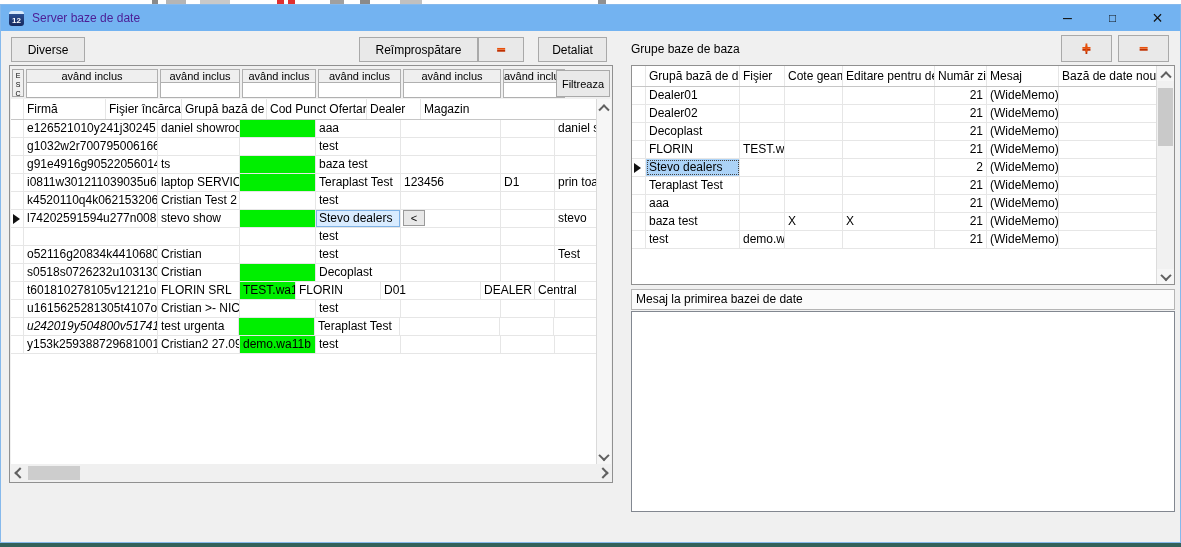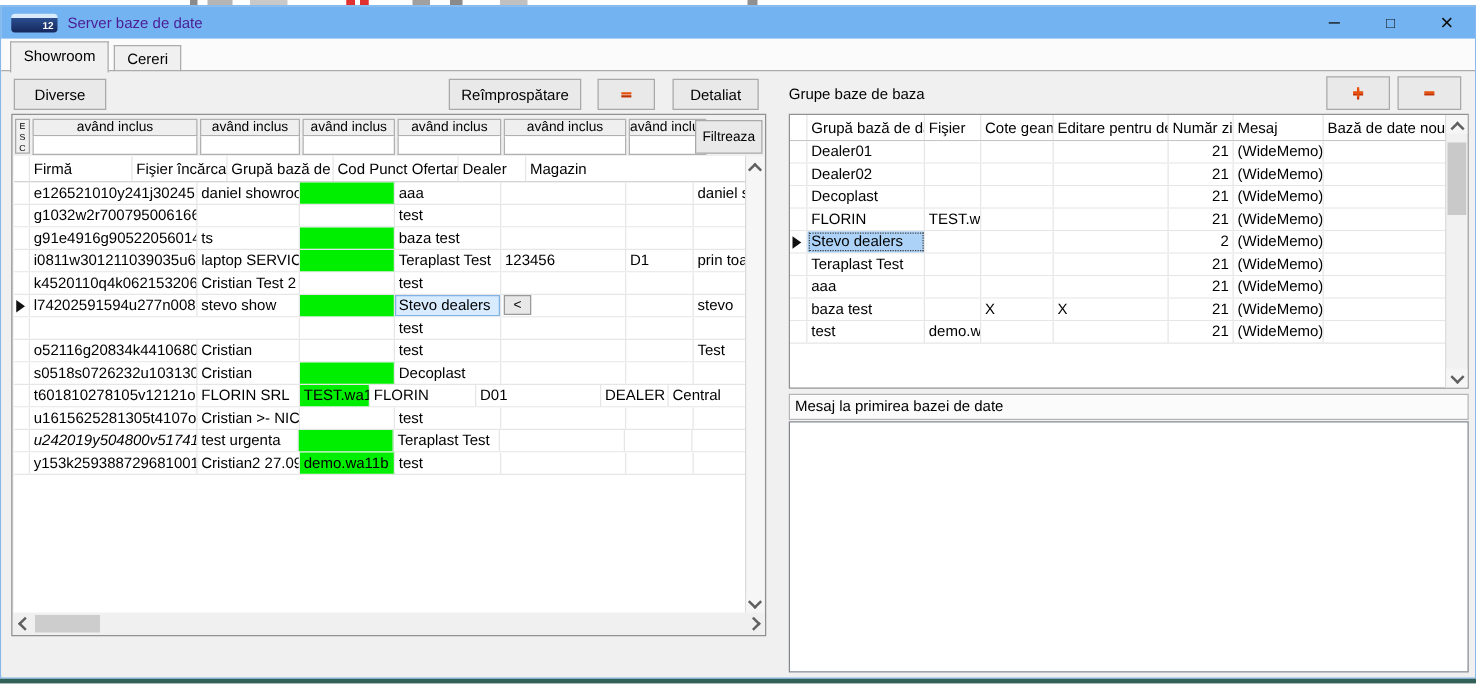--- a/index.html
+++ b/index.html
@@ -6,21 +6,21 @@
   .screen{position:relative;width:1181px;height:547px;background:#ffffff;
           font-family:"Liberation Sans",sans-serif;font-size:12px;color:#000;overflow:hidden;}
   .frag{position:absolute;top:0;height:4px;}
 
   
   .window{position:absolute;left:0;top:4px;width:1179px;height:537px;
           border:1px solid #86B9EC;background:#F0F0F0;}
   .titlebar{height:26px;background:#73B3F1;display:flex;align-items:center;padding-left:8px;}
   .app-icon{width:15px;height:15px;border-radius:3px;margin-right:8px;flex:none;
             background:linear-gradient(180deg,#D8EAFB 0%,#D8EAFB 22%,#2B4F90 22%,#15275C 100%);
-            display:flex;align-items:flex-end;justify-content:center;padding-left:22px;}
+            display:flex;align-items:flex-end;justify-content:center;}
   .app-icon-num{color:#fff;font-size:8px;font-weight:bold;line-height:11px;}
   .title{font-size:12px;color:#4c1d95;}
   .win-controls{margin-left:auto;display:flex;height:100%;}
   .wc{width:45px;height:100%;display:flex;align-items:center;justify-content:center;color:#111;cursor:default;}
   .wc.min{font-size:16px;} .wc.max{font-size:12px;} .wc.close{font-size:18px;}
 
   
   .tabbar{height:26px;background:#FBFBFB;position:relative;padding-left:7px;}
   .tab{display:inline-block;position:relative;top:4px;height:20px;line-height:20px;padding:0 10px;
        background:#F0F0F0;border:1px solid #ACACAC;border-bottom:none;font-size:12px;z-index:1;}
@@ -125,30 +125,25 @@
         <span class="app-icon-num">12</span>
       </span>
       <span class="title">Server baze de date</span>
       <span class="win-controls">
         <span class="wc min">–</span>
         <span class="wc max">□</span>
         <span class="wc close">×</span>
       </span>
     </div>
 
-    <div class="tabbar">
-      <div class="tab active">Showroom</div>
-      <div class="tab">Cereri</div>
-      <div class="tabline"></div>
-    </div>
 
     <div class="content">
 
       <button class="btn" style="left:10px;top:6px;width:74px;height:25px;">Diverse</button>
-      <button class="btn" style="left:358px;top:6px;width:106px;height:25px;">Reîmprospătare</button>
+      <button class="btn" style="left:358px;top:6px;width:119px;height:25px;">Reîmprospătare</button>
       <button class="btn" style="left:477px;top:6px;width:46px;height:25px;"><span class="redglyph">−</span></button>
       <button class="btn" style="left:537px;top:6px;width:69px;height:25px;">Detaliat</button>
 
       <div class="left-panel">
         <div class="esc-box" id="esc-box">
             <div>E</div>
             <div>S</div>
             <div>C</div>
           </div>
         <div class="filter-cols" id="filter-cols">

